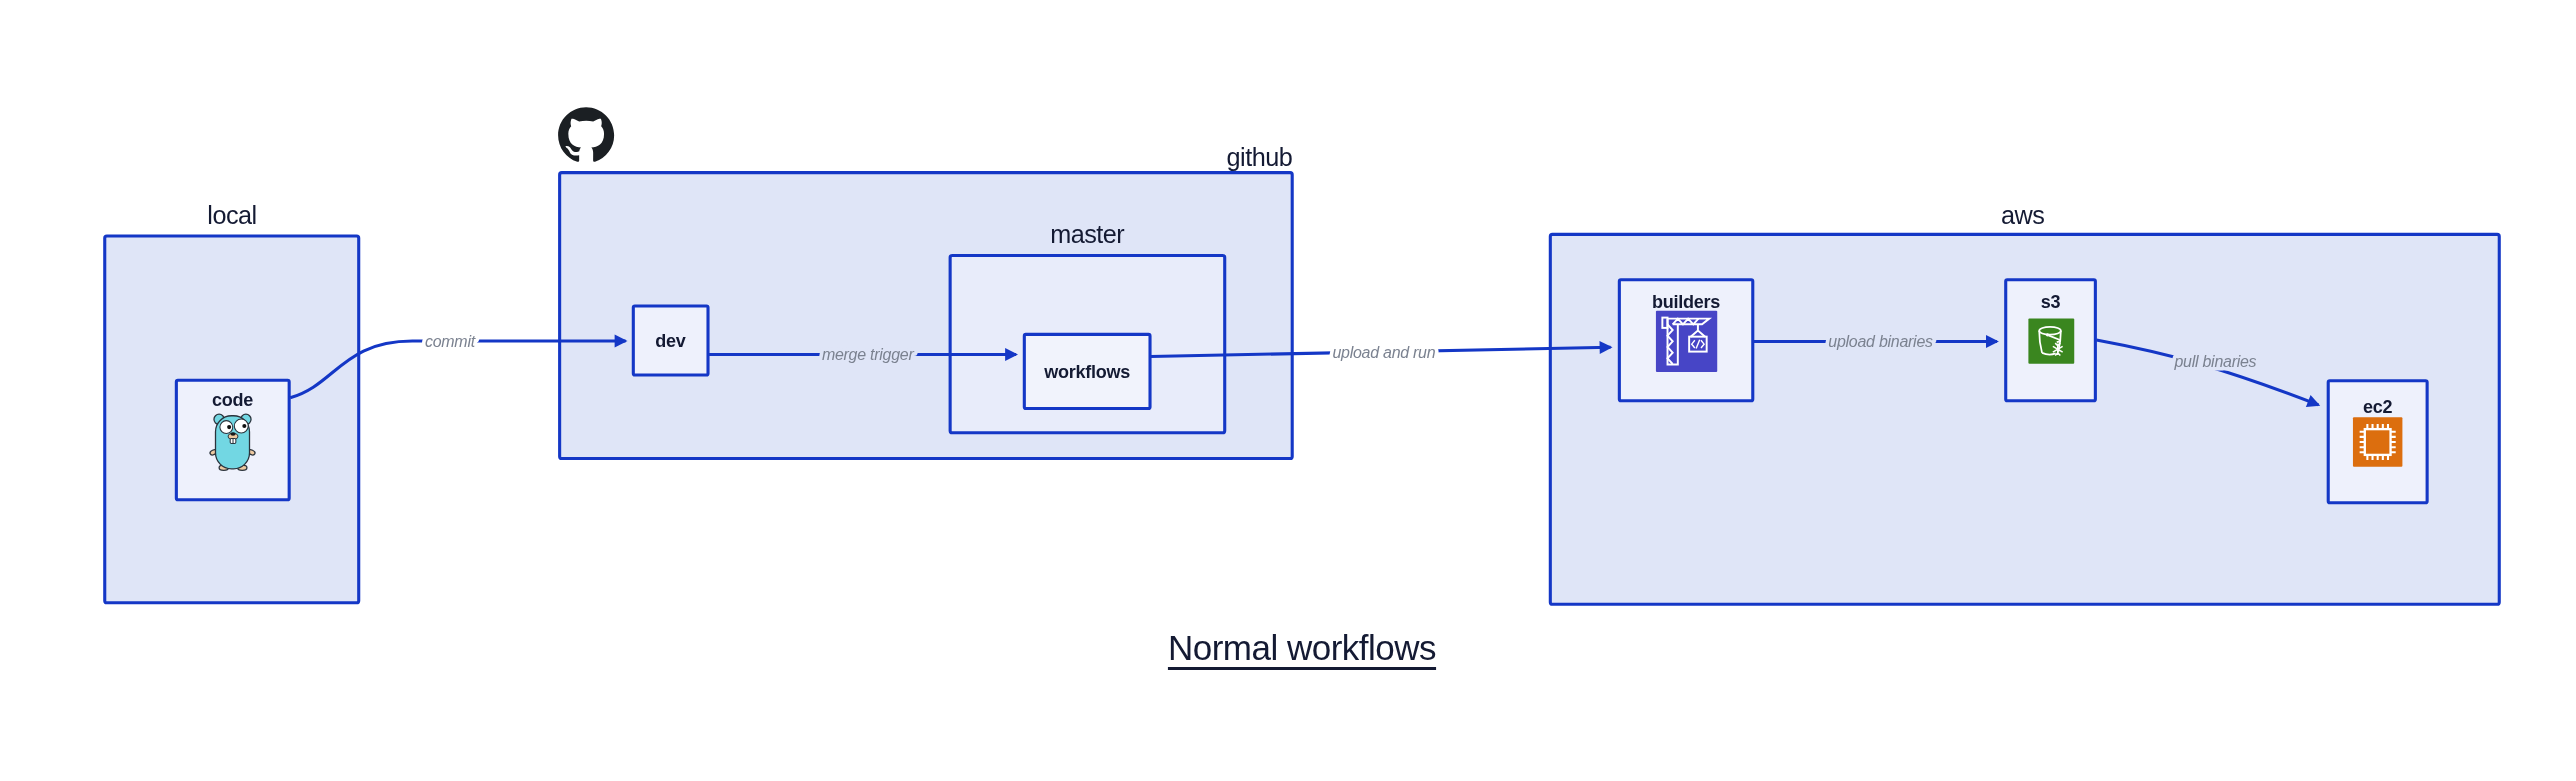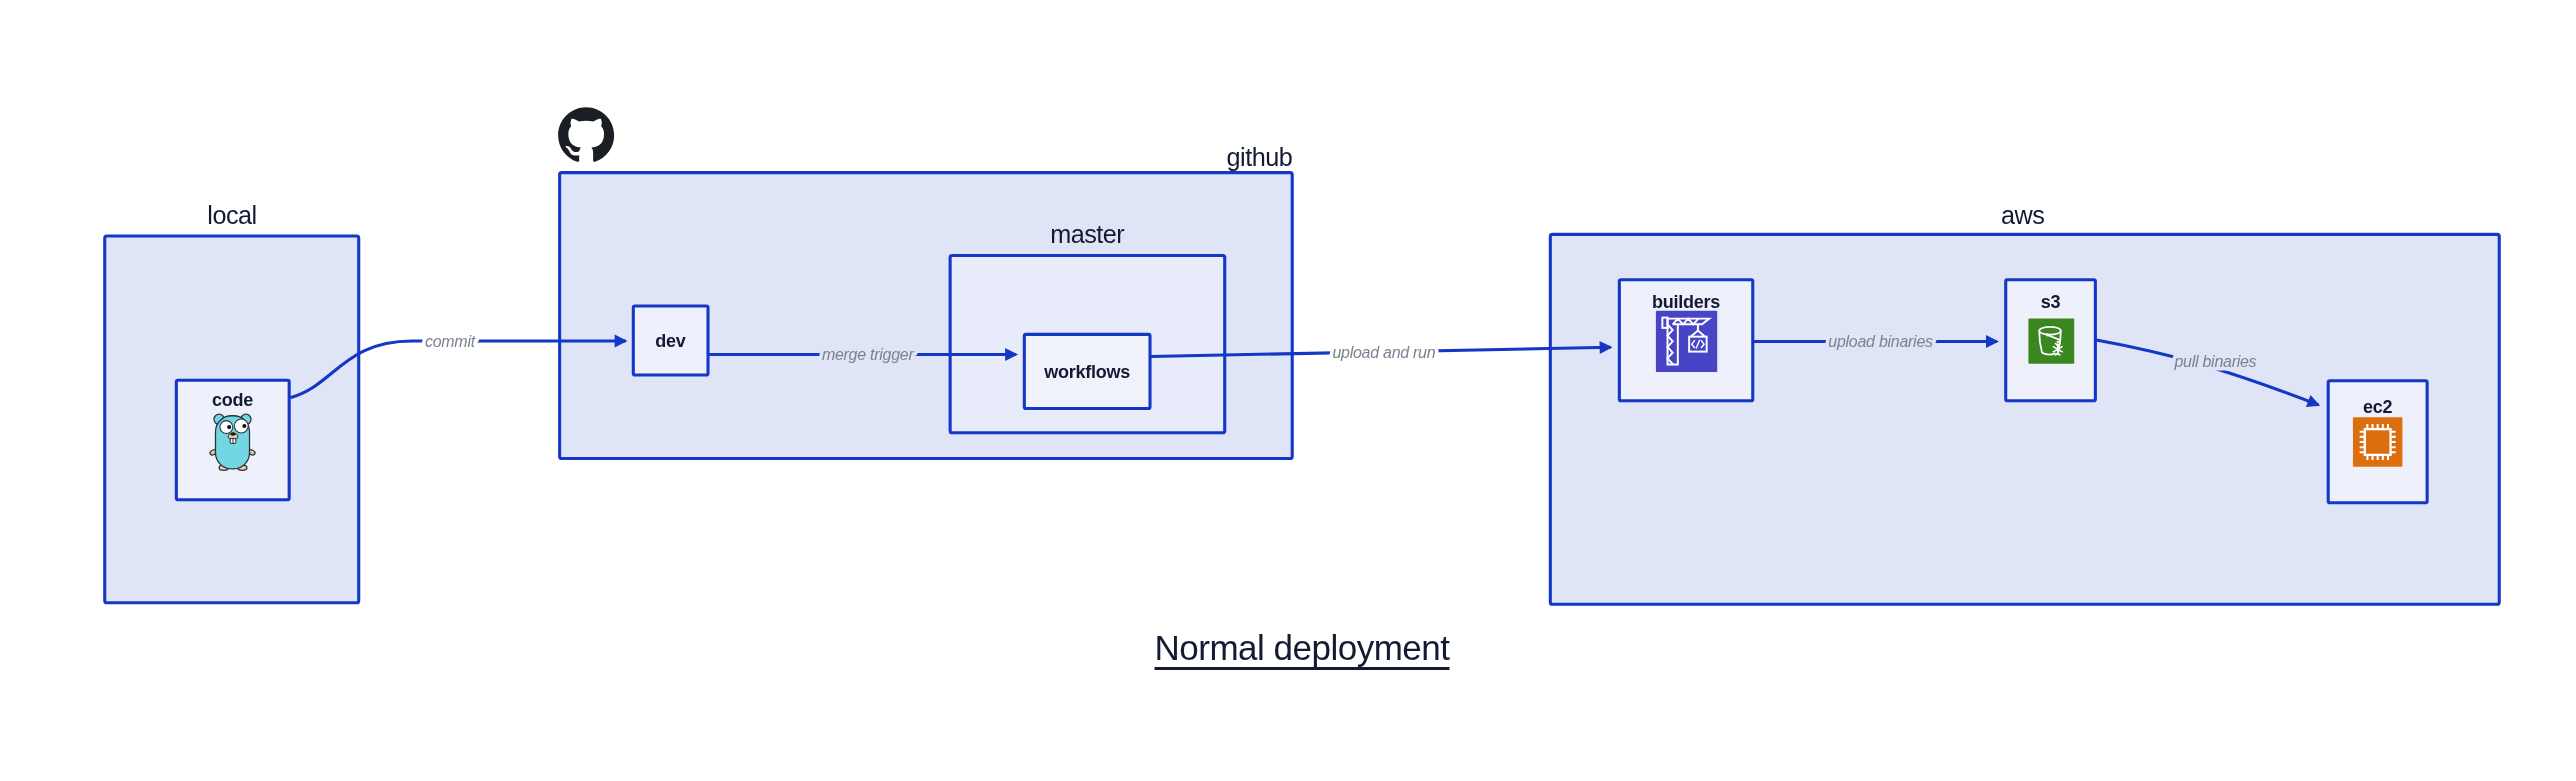--- a/index.html
+++ b/index.html
@@ -130,16 +130,16 @@
   <text class="nlabel" x="4615" y="802" text-anchor="middle">ec2</text>
 
   <text class="elabel halo-white" x="873" y="673" text-anchor="middle">commit</text>
   <text class="elabel halo-blue" x="1684" y="699" text-anchor="middle">merge trigger</text>
   <text class="elabel halo-white" x="2686" y="694" text-anchor="middle">upload and run</text>
   <text class="elabel halo-blue" x="3650" y="674" text-anchor="middle">upload binaries</text>
   <text class="elabel halo-blue" x="4300" y="712" text-anchor="middle">pull binaries</text>
 </svg>
 
 <div id="main-title">
-  <span>Normal deployment</span>
+  <span>Normal workflows</span>
 </div>
 </div>
 
 
 </body></html>

